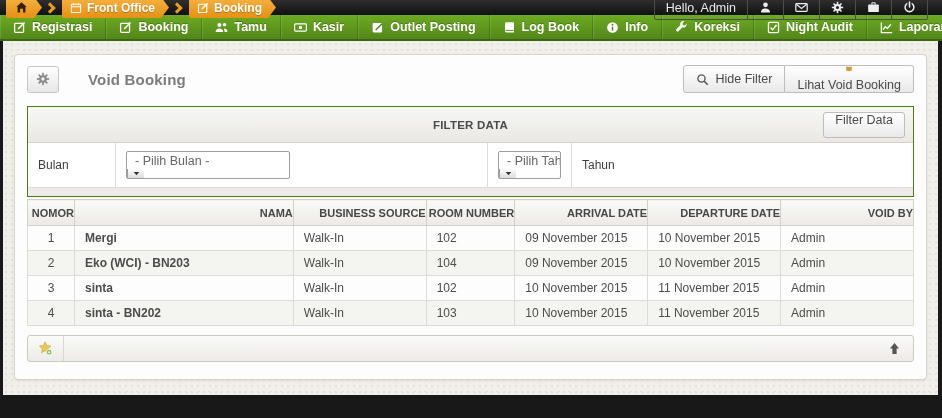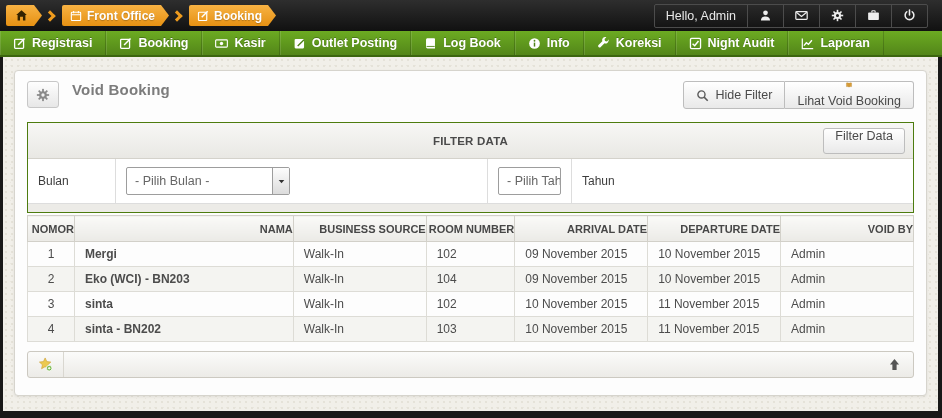--- a/index.html
+++ b/index.html
@@ -1,20 +1,20 @@
 <!DOCTYPE html>
 <html><head>
 <meta charset="utf-8">
 <style>
   * { margin:0; padding:0; box-sizing:border-box; }
   html,body { width:942px; height:418px; overflow:hidden; }
   body { font-family:"Liberation Sans", sans-serif; background:#181818; }
 
   
-  .topbar { height:31px; background:linear-gradient(#2e2e2e,#111); display:flex; align-items:center; justify-content:space-between; padding:0 6px; }
+  .topbar { height:15px; background:linear-gradient(#2e2e2e,#111); display:flex; align-items:center; justify-content:space-between; padding:0 6px; }
   .crumbs { display:flex; align-items:center; gap:6px; }
   .crumb { height:21px; display:flex; align-items:center; gap:5px; padding:0 14px 0 8px; color:#fff; font-size:12px; font-weight:bold; background:linear-gradient(#f7b243,#e69113); border-radius:2px; clip-path:polygon(0 0, calc(100% - 8px) 0, 100% 50%, calc(100% - 8px) 100%, 0 100%); cursor:pointer; text-shadow:0 1px 1px rgba(0,0,0,.25); }
   .crumb.home { padding:0 14px 0 9px; color:#332200; }
   .crumb-sep { width:8px; height:8px; border-top:3px solid #ef9c1e; border-right:3px solid #ef9c1e; transform:rotate(45deg); margin:0 2px 0 -2px; }
   .usergroup { display:flex; align-items:stretch; height:24px; border:1px solid #4c4c4c; border-radius:2px; margin-right:8px; }
   .ucell { display:flex; align-items:center; padding:0 11px; color:#e8e8e8; font-size:12.5px; border-left:1px solid #4c4c4c; cursor:pointer; }
   .ucell:first-child { border-left:none; cursor:default; }
   .ucell svg { width:13px; height:13px; color:#ededed; }
 
   
@@ -23,41 +23,41 @@
   .nav-item svg { width:13px; height:13px; }
 
   
   .main { height:354px; background-color:#f1efe9;
     background-image:radial-gradient(#e4e1d8 .7px, transparent .8px), radial-gradient(#e9e6de .7px, transparent .8px);
     background-size:6px 6px, 9px 9px; background-position:0 0, 3px 4px;
     border-left:3px solid #181818; border-right:4px solid #181818; padding:13px 11px 0; }
   .panel { background:#fdfdfd; border:1px solid #d6d4cd; border-radius:4px; box-shadow:0 1px 3px rgba(0,0,0,.07); height:326px; padding:10px 12px; }
 
   
-  .titlerow { display:flex; align-items:flex-start; height:28px; margin-bottom:13px; }
+  .titlerow { display:flex; align-items:center; height:28px; margin-bottom:13px;gap:16px; }
   .tool-btn { display:flex; align-items:center; justify-content:center; width:32px; height:27px; background:linear-gradient(#fefefe,#e7e7e7); border:1px solid #c7c7c7; border-radius:3px; cursor:pointer; }
   .tool-btn svg { width:14px; height:14px; color:#8a8a8a; }
   .page-title { margin-left:13px; font-size:15px; font-weight:bold; color:#7c7c7c; letter-spacing:.2px; }
   .spacer { flex:1; }
   .btngroup { display:flex; }
   .btn { display:flex; align-items:center; gap:6px; height:28px; padding:0 12px; background:linear-gradient(#ffffff,#e9e9e9); border:1px solid #bdbdbd; font-size:12.5px; color:#4a4a4a; cursor:pointer; white-space:nowrap; }
   .btn:first-child { border-radius:3px 0 0 3px; }
   .btn:last-child { border-radius:0 3px 3px 0; border-left:none;flex-direction:column; }
   .btn svg.search { width:13px; height:13px; color:#5a5a5a; }
   .btn svg.book { width:16px; height:14px; }
 
   
   .filterbox { border:1px solid #4d7c0f; margin-bottom:2px; }
   .filterhead { height:36px; background:linear-gradient(#f7f7f5,#e9e8e4); border-bottom:1px solid #d4d2cb; display:flex; align-items:center; position:relative; }
   .filterhead .ftitle { flex:1; text-align:center; font-size:11.5px; font-weight:bold; color:#4a4a4a; letter-spacing:.2px; }
   .filter-btn { position:absolute; right:8px; top:5px; height:26px; padding:0 11px; background:linear-gradient(#ffffff,#e9e9e9); border:1px solid #bdbdbd; border-radius:3px; font-size:12.5px; color:#4a4a4a; cursor:pointer; }
   .filterrow { display:grid; grid-template-columns:88px 372px 84px auto; background:#fff; }
   .fcell { padding:8px 10px; border-right:1px solid #ddd; display:flex; align-items:center; font-size:12px; color:#3d3d3d; }
   .fcell:last-child { border-right:none; }
-  .sel { display:flex; width:164px; height:28px; border:1px solid #9d9d9d; border-radius:2px; background:#fff; cursor:pointer; overflow:hidden; }
+  .sel { display:flex; width:164px; height:28px; border:1px solid #9d9d9d; border-radius:2px; background:#fff; cursor:pointer; overflow:hidden;flex-direction:column; }
   .sel .sel-text { flex:1; display:flex; align-items:center; padding:0 8px; font-size:12.5px; color:#666; white-space:nowrap; }
   .sel .sel-arrow { width:17px; border-left:1px solid #9d9d9d; background:linear-gradient(#fdfdfd,#dcdcdc); display:flex; align-items:center; justify-content:center; }
   .sel .sel-arrow svg { width:9px; height:9px; color:#333; }
   .filterfoot { height:9px; background:#ecebe7; border-top:1px solid #ddd; }
 
   
   table.grid { width:100%; border-collapse:collapse; table-layout:fixed; margin-bottom:9px; }
   table.grid th { height:26px; background:linear-gradient(#fafaf8,#ebeae6); border:1px solid #d2d0c9; font-size:11px; font-weight:bold; color:#474747; text-align:right; }
   table.grid td { height:25px; border:1px solid #dddcd6; font-size:12px; color:#4c4c4c; padding:0 10px; white-space:nowrap; overflow:hidden; }
   table.grid tr.alt td { background:#f4f4f1; }
@@ -231,20 +231,26 @@
     <svg>
         <use href="#i-edit"></use>
       </svg>
     <span>Registrasi</span>
   </div>
   <div class="nav-item">
     <svg>
         <use href="#i-edit"></use>
       </svg>
     <span>Booking</span>
+  </div>
+  <div class="nav-item">
+    <svg>
+        <use href="#i-users"></use>
+      </svg>
+    <span>Tamu</span>
   </div>
   <div class="nav-item">
     <svg>
         <use href="#i-money"></use>
       </svg>
     <span>Kasir</span>
   </div>
   <div class="nav-item">
     <svg>
         <use href="#i-pencil-square"></use>

